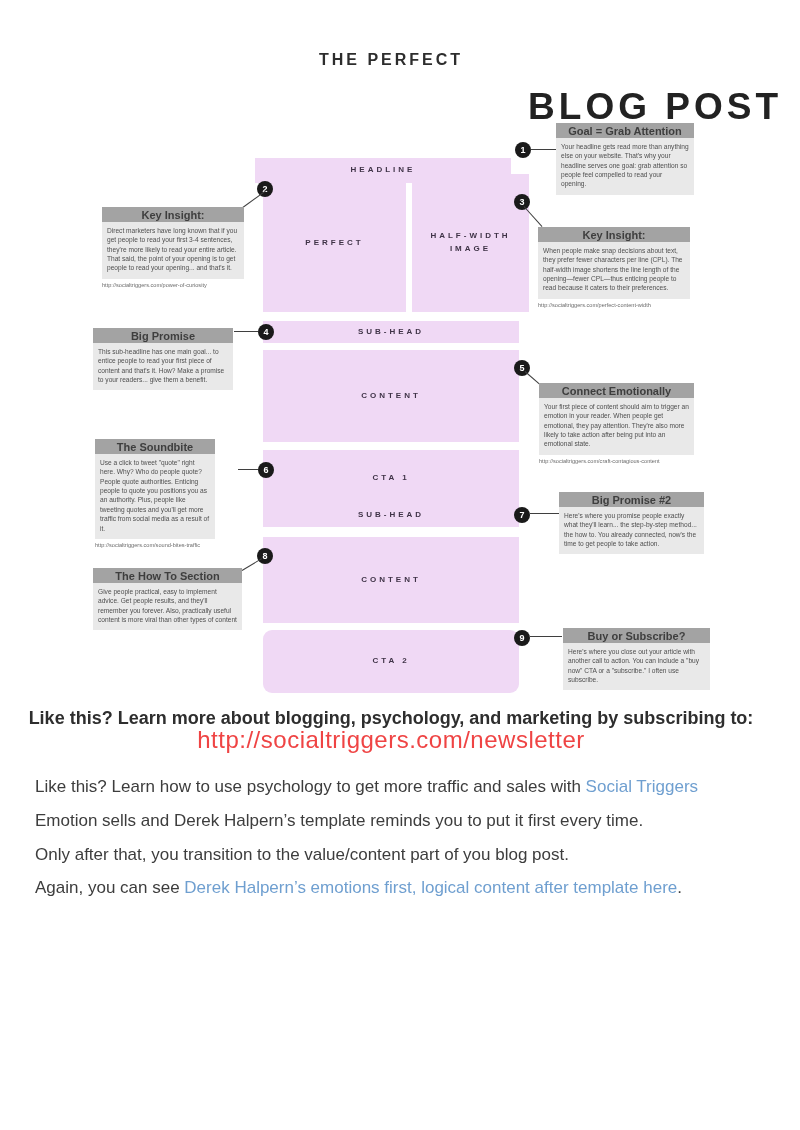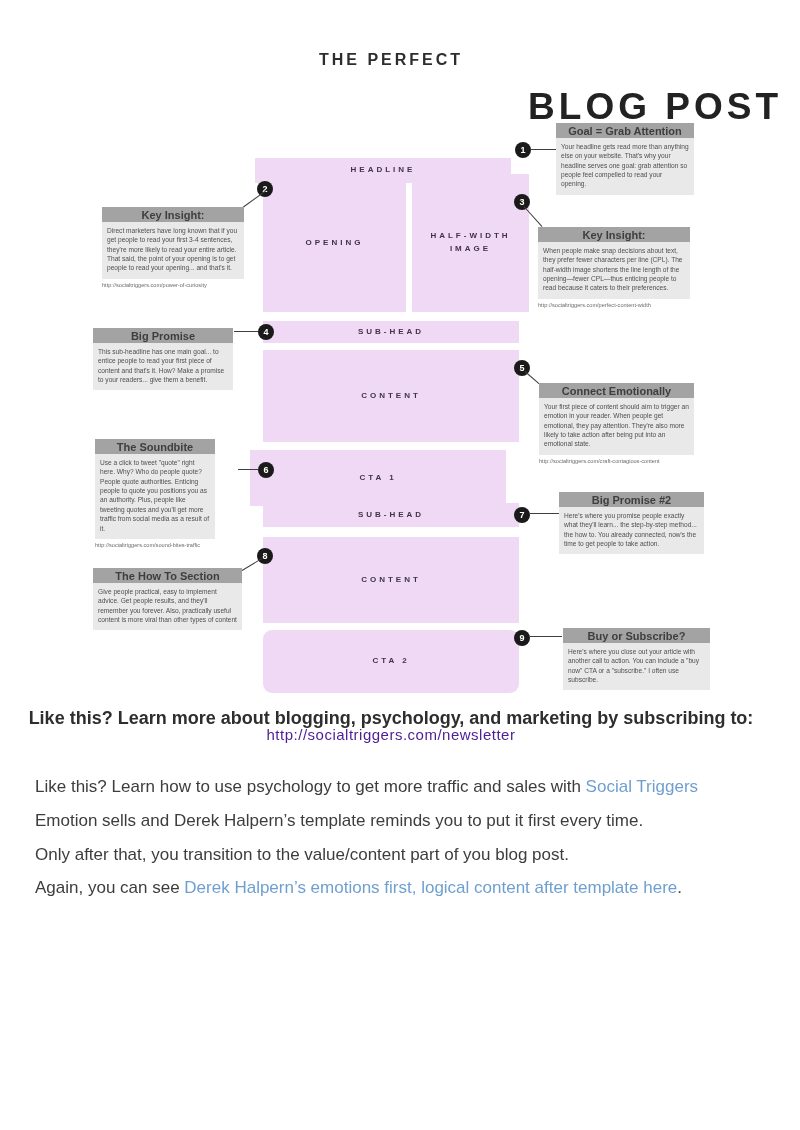--- a/index.html
+++ b/index.html
@@ -15,21 +15,21 @@
 
   
   .block { position:absolute; background:#f0d9f5; color:#3f3347; font-weight:bold;
     font-size:8px; letter-spacing:3px; display:flex; align-items:center;
     justify-content:center; text-align:center; line-height:1.6; }
   .blk-headline { left:255px; top:138px; width:256px; height:25px;margin-top:20px; }
   .blk-opening  { left:263px; top:174px; width:143px; height:138px; }
   .blk-image    { left:412px; top:174px; width:117px; height:138px; padding:0 10px; box-sizing:border-box; }
   .blk-subhead1 { left:263px; top:321px; width:256px; height:22px; }
   .blk-content1 { left:263px; top:350px; width:256px; height:92px; }
-  .blk-cta1     { left:250px; top:450px; width:256px; height:56px; }
+  .blk-cta1     { left:263px; top:450px; width:256px; height:56px; }
   .blk-subhead2 { left:263px; top:503px; width:256px; height:24px; }
   .blk-content2 { left:263px; top:537px; width:256px; height:86px; }
   .blk-cta2     { left:263px; top:630px; width:256px; height:63px;border-radius:9px; }
 
   
   .badge { position:absolute; width:16px; height:16px; border-radius:50%;
     background:#1a1a1a; color:#fff; font-size:9px; font-weight:bold;
     display:flex; align-items:center; justify-content:center; }
   .b1 { left:515px; top:142px; }
   .b2 { left:257px; top:181px; }
@@ -67,37 +67,37 @@
   .co5 { left:539px; top:383px; width:155px; }
   .co6 { left:95px;  top:439px; width:120px; }
   .co7 { left:559px; top:492px; width:145px; }
   .co8 { left:93px;  top:568px; width:149px; }
   .co9 { left:563px; top:628px; width:147px; }
 
   
   .foot-cta { position:absolute; top:708px; left:0; width:782px; text-align:center;
     font-size:18px; font-weight:bold; color:#2e2e2e; }
   .foot-url { position:absolute; top:726px; left:0; width:782px; text-align:center;
-    font-size:15px; color:#4c1d95; letter-spacing:0.5px; }
+    font-size:24px; color:#ef4444; letter-spacing:0.5px; }
 
   
   .para { position:absolute; left:35px; width:720px; font-size:17px; color:#3d3d3d; }
   .p1 { top:777px; } .p2 { top:811px; } .p3 { top:845px; } .p4 { top:878px; }
   .link-blue { color:#6f9fd0; cursor:pointer; }
 </style>
 </head>
 <body>
 
 <div>
 
   <div class="title-line1">THE PERFECT</div>
   <div class="title-line2">BLOG POST</div>
 
   <div class="block blk-headline">HEADLINE</div>
-  <div class="block blk-opening">OPENING</div>
+  <div class="block blk-opening">PERFECT</div>
   <div class="block blk-image">HALF-WIDTH IMAGE</div>
   <div class="block blk-subhead1">SUB-HEAD</div>
   <div class="block blk-content1">CONTENT</div>
   <div class="block blk-cta1">CTA 1</div>
   <div class="block blk-subhead2">SUB-HEAD</div>
   <div class="block blk-content2">CONTENT</div>
   <div class="block blk-cta2">CTA 2</div>
 
   <div class="badge b1">1</div>
   <div class="badge b2">2</div>

